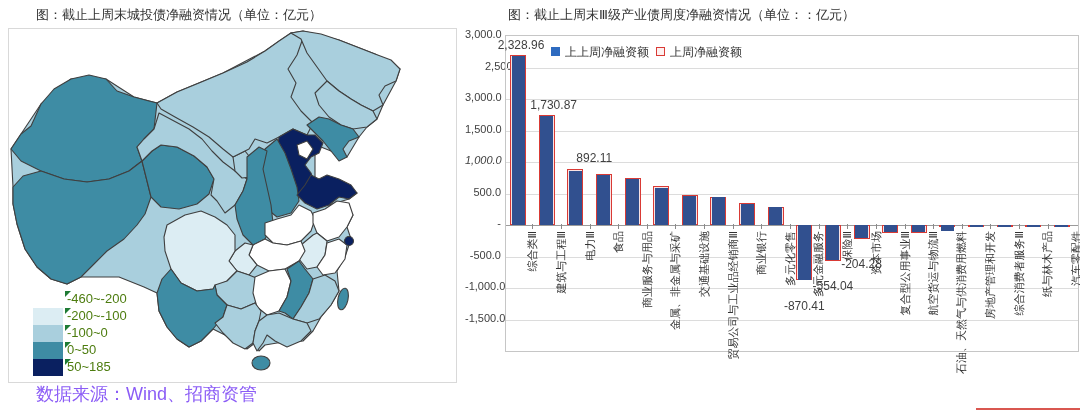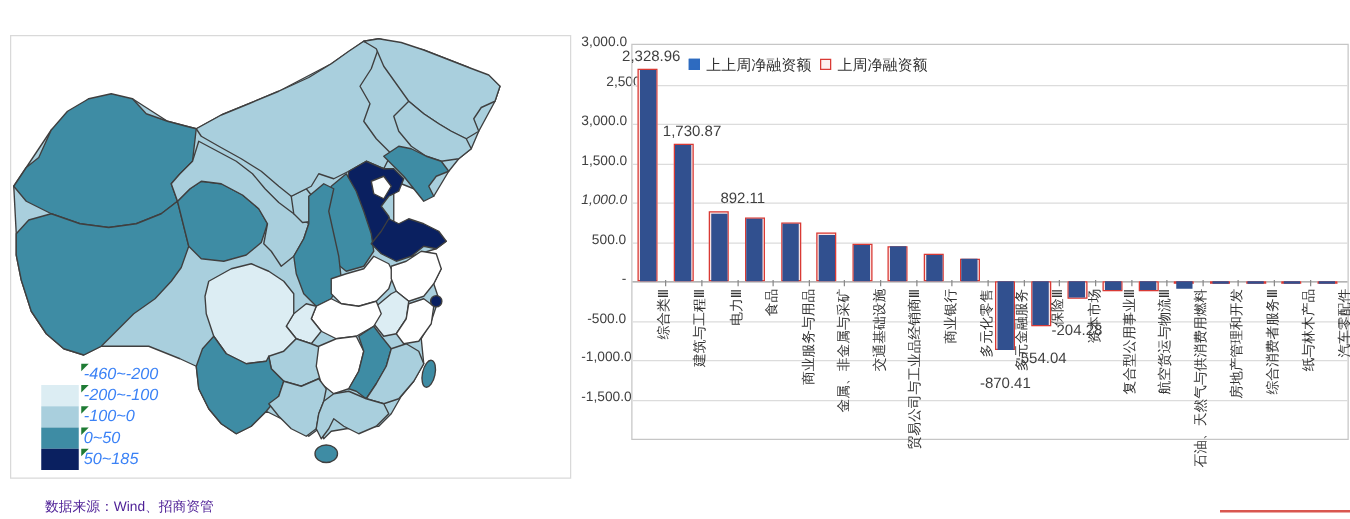--- a/index.html
+++ b/index.html
@@ -1,28 +1,28 @@
 <!DOCTYPE html>
 <html><head>
 <meta charset="utf-8">
 <style>
   html,body{margin:0;padding:0;background:#fff;}
   #canvas{position:relative;width:1080px;height:415px;background:#fff;overflow:hidden;
           font-family:"Liberation Sans","DejaVu Sans",sans-serif;}
   .title{position:absolute;font-size:13px;color:#333;white-space:nowrap;}
   #lt{left:36px;top:6px;}
   #rt{left:508px;top:6px;}
-  #source{position:absolute;left:36px;top:398px;font-size:11px;color:#4c1d95;}
+  #source{position:absolute;left:36px;top:382px;font-size:18px;color:#8b5cf6;}
   #mapbox{position:absolute;left:8px;top:28px;width:447px;height:353px;border:1px solid #D9D9D9;}
   #mapbox svg{position:absolute;left:0;top:0;}
   #map-legend{position:absolute;left:24px;top:262px;}
   .ml-row{position:relative;height:17px;white-space:nowrap;}
   .ml-sw{display:inline-block;width:30px;height:17px;vertical-align:top;}
-  .ml-lab{position:relative;display:inline-block;font-size:13px;color:#3b82f6;
-          padding-left:4px;line-height:16px;vertical-align:top;font-style:italic;}
+  .ml-lab{position:relative;display:inline-block;font-size:13px;color:#4d7c0f;
+          padding-left:4px;line-height:16px;vertical-align:top;}
   .ml-corner{position:absolute;left:2px;top:0;width:0;height:0;
              border-top:6px solid #1E7B34;border-right:6px solid transparent;}
   #rchart{position:absolute;left:465px;top:30px;width:614px;height:382px;}
   .ylab{position:absolute;left:0;width:36px;text-align:right;font-size:11px;color:#404040;}
   #plot{position:absolute;left:40px;top:5px;width:572px;height:315px;border:1px solid #C6C6C6;}
   .grid{position:absolute;left:0;width:572px;height:1px;background:#DCDCDC;}
   .zero{background:#9B9B9B;}
   .bar{position:absolute;box-sizing:border-box;}
   .tick{position:absolute;width:1px;height:5px;background:#8a8a8a;}
   .cat{position:absolute;white-space:nowrap;transform:rotate(-90deg);
@@ -30,20 +30,21 @@
   .dlabel{position:absolute;width:70px;text-align:center;font-size:12px;color:#3F3F3F;white-space:nowrap;}
   .leg-item{position:absolute;top:8px;height:12px;font-size:12px;color:#333;white-space:nowrap;}
   .leg-sq{display:inline-block;width:9px;height:9px;margin-right:5px;box-sizing:border-box;}
   #redline{position:absolute;left:976px;top:408px;width:104px;height:2px;background:#D95750;}
 </style>
 </head>
 <body>
 
 <div id="canvas">
 
+  <div class="title" id="lt">图：截止上周末城投债净融资情况（单位：亿元）</div>
 
   <div id="mapbox">
     <svg width="447" height="353" viewBox="0 0 447 353">
       <g id="provinces" stroke="#3F3F3F" stroke-width="1.1" stroke-linejoin="round" fill="#A9CFDD">
         <path d="M2,120 L32,75 62,50 97,50 125,68 148,74 168,63 214,44 256,22 282,4 294,2 330,11 366,25 391,40 387,52 374,76 368,90 358,98 350,108 338,128 322,122 312,118 306,126 306,156 318,148 348,164 340,170 320,176 344,186 338,198 342,210 336,228 328,242 330,262 322,276 312,288 304,302 294,312 268,314 256,316 250,322 246,314 238,320 216,306 204,300 192,312 180,318 168,310 158,298 150,282 148,264 135,258 110,248 72,248 58,255 42,250 28,238 16,220 8,195 4,175 4,158 Z"></path>
         <path d="M2,120 L12,105 22,97 32,75 45,60 62,50 80,46 97,50 108,62 125,68 140,72 148,74 145,100 135,110 128,118 133,132 120,142 100,150 78,153 55,150 32,142 12,132 Z" fill="#3E8CA4"></path>
         <path d="M4,158 L14,147 32,142 55,150 78,153 100,150 120,142 133,132 138,152 142,168 136,185 128,196 115,210 98,222 85,235 72,248 58,255 42,250 28,238 16,220 8,195 4,175 Z" fill="#3E8CA4"></path>
         <path d="M133,132 L143,122 152,116 168,118 185,127 198,138 205,150 200,165 188,175 170,180 152,178 142,168 138,152 Z" fill="#3E8CA4"></path>
         <path d="M150,84 L165,92 180,100 193,110 203,122 214,133 226,142 238,150 234,162 226,176 216,184 208,172 202,166 205,150 198,138 185,127 168,118 152,116 143,122 133,132 128,118 135,110 145,100 Z" fill="#A9CFDD"></path>
         <path d="M224,128 L236,122 244,132 242,148 233,149 226,142 Z" fill="#A9CFDD"></path>
@@ -77,20 +78,21 @@
     </svg>
     <div id="map-legend">
         <div class="ml-row"><span class="ml-sw" style="background: rgb(255, 255, 255);"></span><span class="ml-lab"><span class="ml-corner"></span>-460~-200</span></div>
         <div class="ml-row"><span class="ml-sw" style="background: rgb(220, 237, 243);"></span><span class="ml-lab"><span class="ml-corner"></span>-200~-100</span></div>
         <div class="ml-row"><span class="ml-sw" style="background: rgb(169, 207, 221);"></span><span class="ml-lab"><span class="ml-corner"></span>-100~0</span></div>
         <div class="ml-row"><span class="ml-sw" style="background: rgb(62, 140, 164);"></span><span class="ml-lab"><span class="ml-corner"></span>0~50</span></div>
         <div class="ml-row"><span class="ml-sw" style="background: rgb(10, 32, 96);"></span><span class="ml-lab"><span class="ml-corner"></span>50~185</span></div>
       </div>
   </div>
 
+  <div class="title" id="rt">图：截止上周末Ⅲ级产业债周度净融资情况（单位：：亿元）</div>
 
   <div id="rchart">
     <div id="ylabels">
         <div class="ylab" style="top: -2px;">3,000.0</div>
         <div class="ylab" style="top: 29.5px; margin-left: 20px;">2,500.0</div>
         <div class="ylab" style="top: 61px;">3,000.0</div>
         <div class="ylab" style="top: 92.5px;">1,500.0</div>
         <div class="ylab" style="top: 124px; font-style: italic;">1,000.0</div>
         <div class="ylab" style="top: 155.5px;">500.0</div>
         <div class="ylab" style="top: 187px;">-</div>

